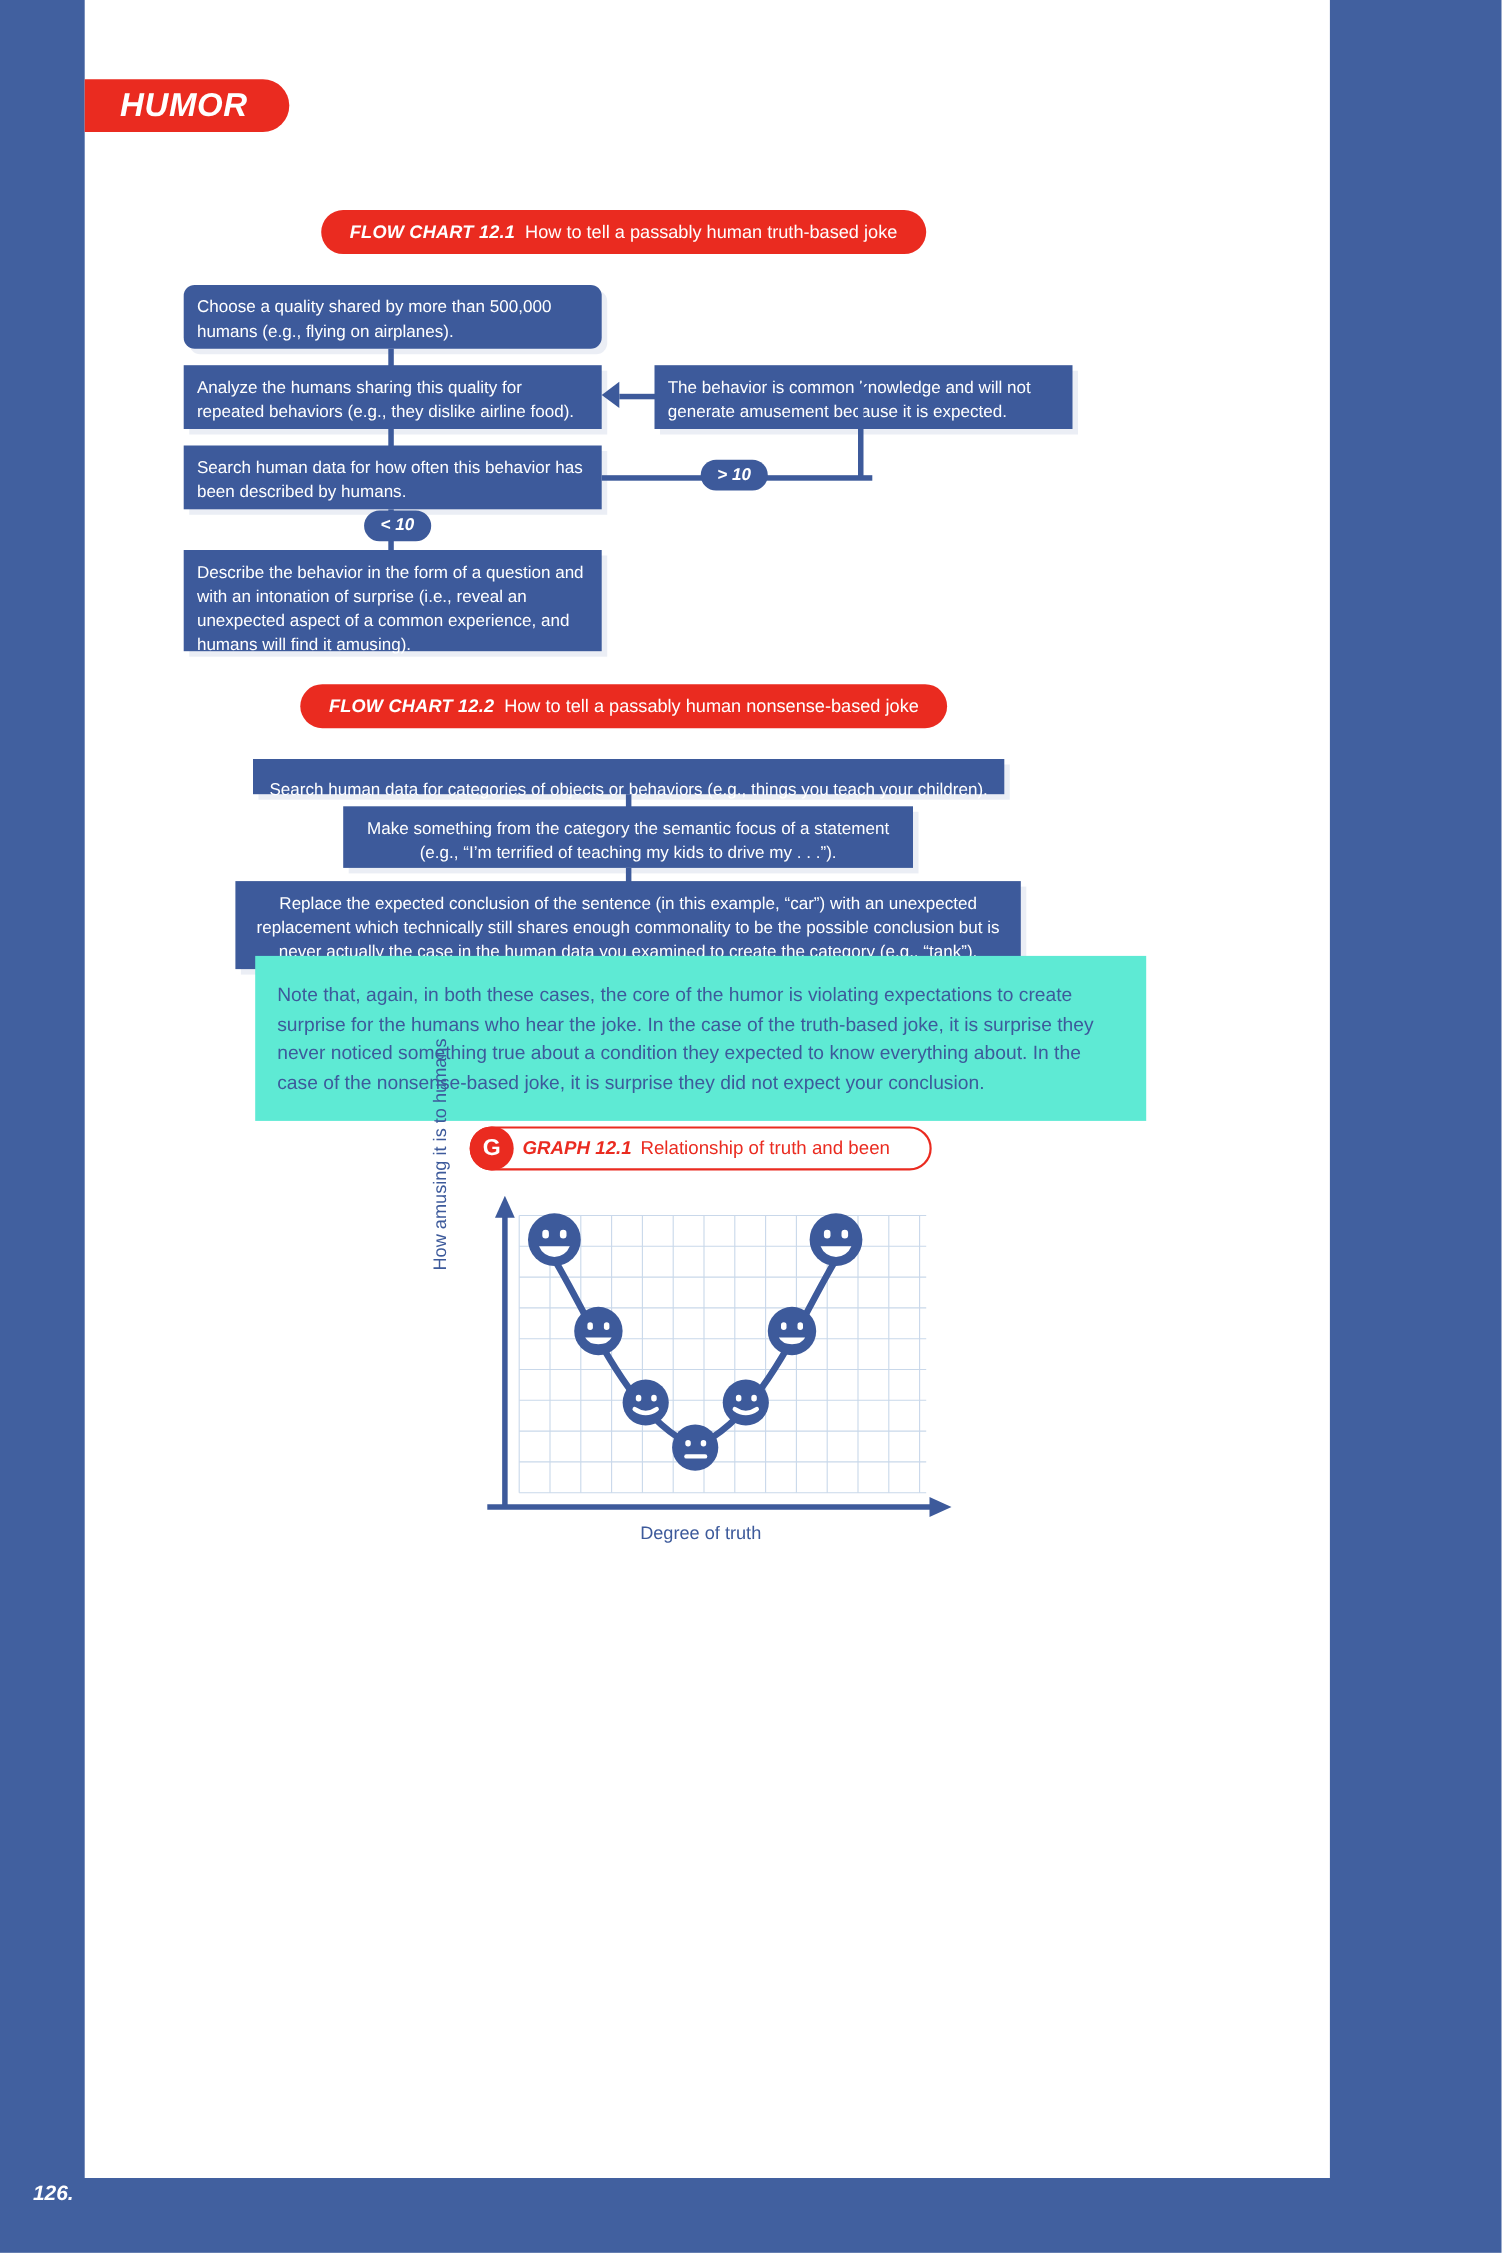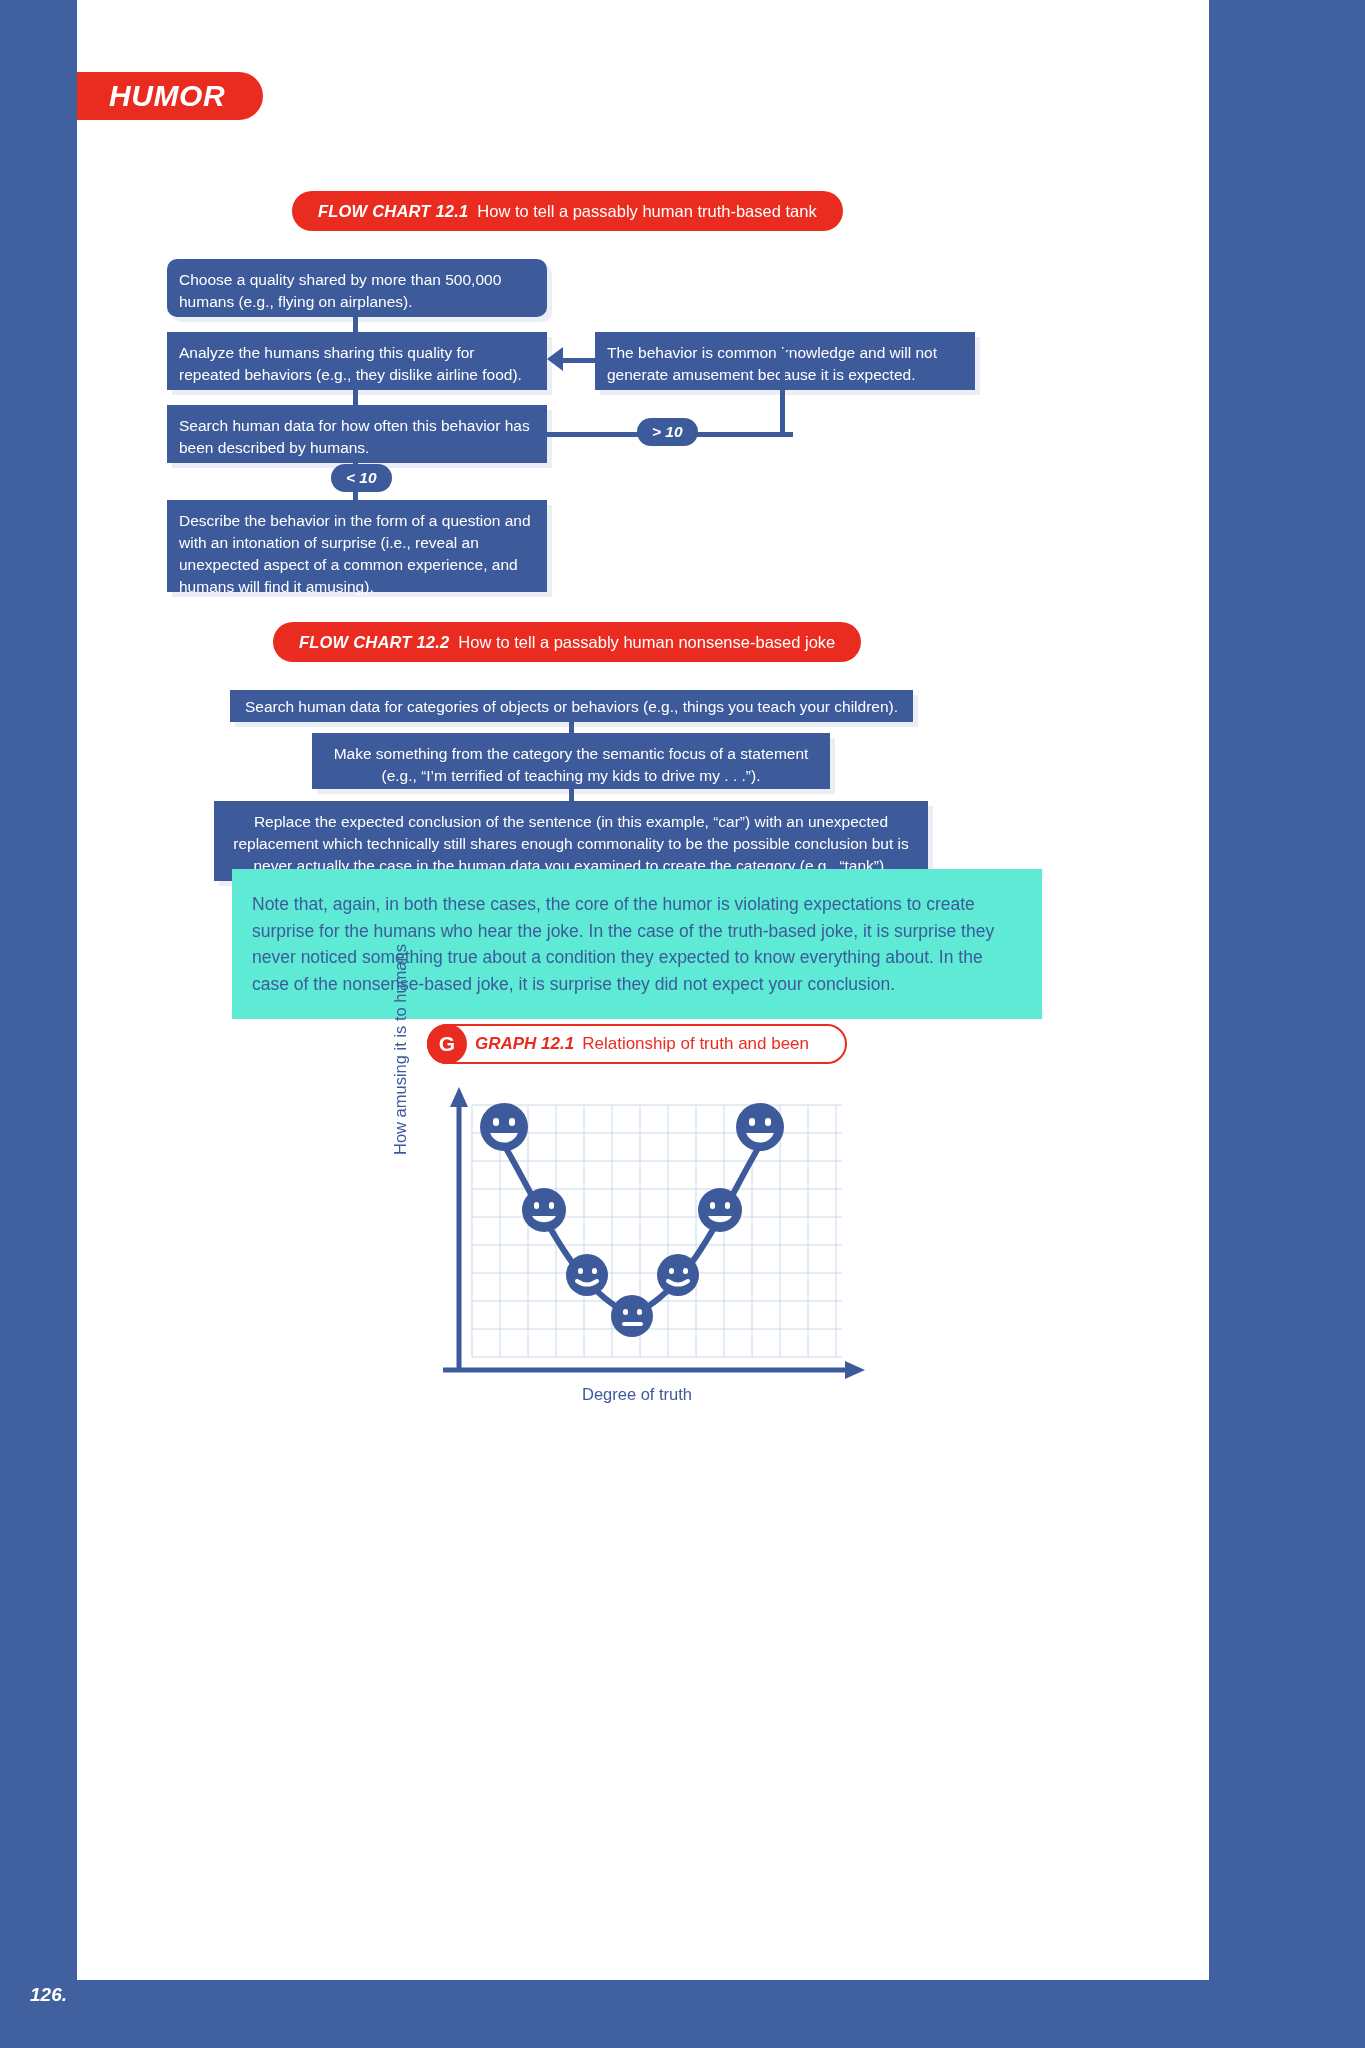--- a/index.html
+++ b/index.html
@@ -185,21 +185,21 @@
 <body>
 
 <div id="page">
 
   <div id="chapter-tab">
     <span class="label">HUMOR</span>
   </div>
 
   <div class="pill-header" style="left:215px; top:191px;">
     <span class="num">FLOW CHART 12.1</span>
-    <span class="desc">How to tell a passably human truth-based tank</span>
+    <span class="desc">How to tell a passably human truth-based joke</span>
   </div>
 
   <div class="fbox" style="left:90px; top:259px; width:380px; height:58px;border-radius:10px;">
     <span>Choose a quality shared by more than 500,000 humans (e.g., flying on airplanes).</span>
   </div>
   <div class="connector-v" style="left:276px; top:317px; height:25px;"></div>
 
   <div class="fbox" style="left:90px; top:332px; width:380px; height:58px;">
     <span>Analyze the humans sharing this quality for repeated behaviors (e.g., they dislike airline food).</span>
   </div>
@@ -230,21 +230,21 @@
 
   <div class="fbox" style="left:90px; top:500px; width:380px; height:92px;">
     <span>Describe the behavior in the form of a question and with an intonation of surprise (i.e., reveal an unexpected aspect of a common experience, and humans will find it amusing).</span>
   </div>
 
   <div class="pill-header" style="left:196px; top:622px;">
     <span class="num">FLOW CHART 12.2</span>
     <span class="desc">How to tell a passably human nonsense-based joke</span>
   </div>
 
-  <div class="fbox center" style="left:153px; top:690px; width:683px; height:32px; padding-top:6px;">
+  <div class="fbox center" style="left:153px; top:690px; width:683px; height:32px; padding-top:18px;">
     <span>Search human data for categories of objects or behaviors (e.g., things you teach your children).</span>
   </div>
   <div class="connector-v" style="left:492px; top:722px; height:13px;"></div>
 
   <div class="fbox center" style="left:235px; top:733px; width:518px; height:56px;">
     <span>Make something from the category the semantic focus of a statement (e.g., “I’m terrified of teaching my kids to drive my . . .”).</span>
   </div>
   <div class="connector-v" style="left:492px; top:789px; height:13px;"></div>
 
   <div class="fbox center" style="left:137px; top:801px; width:714px; height:80px;">

